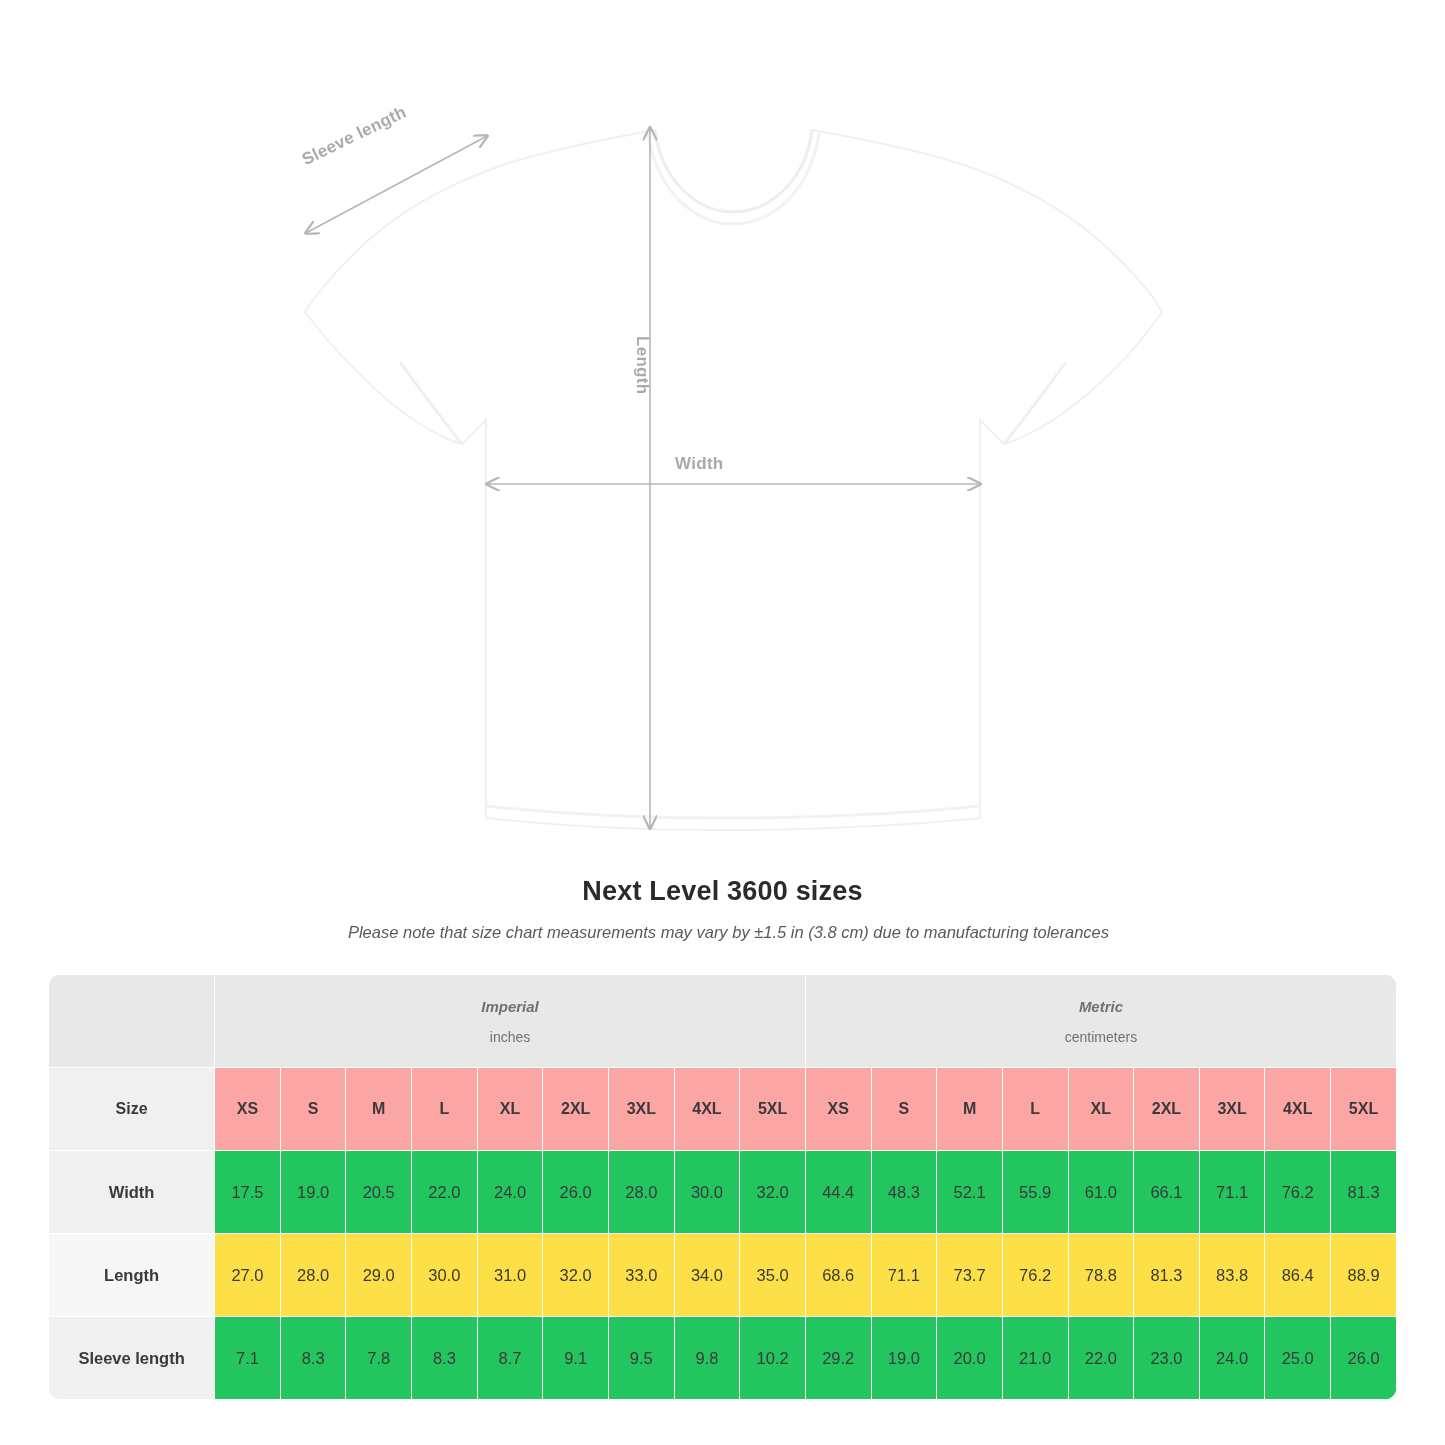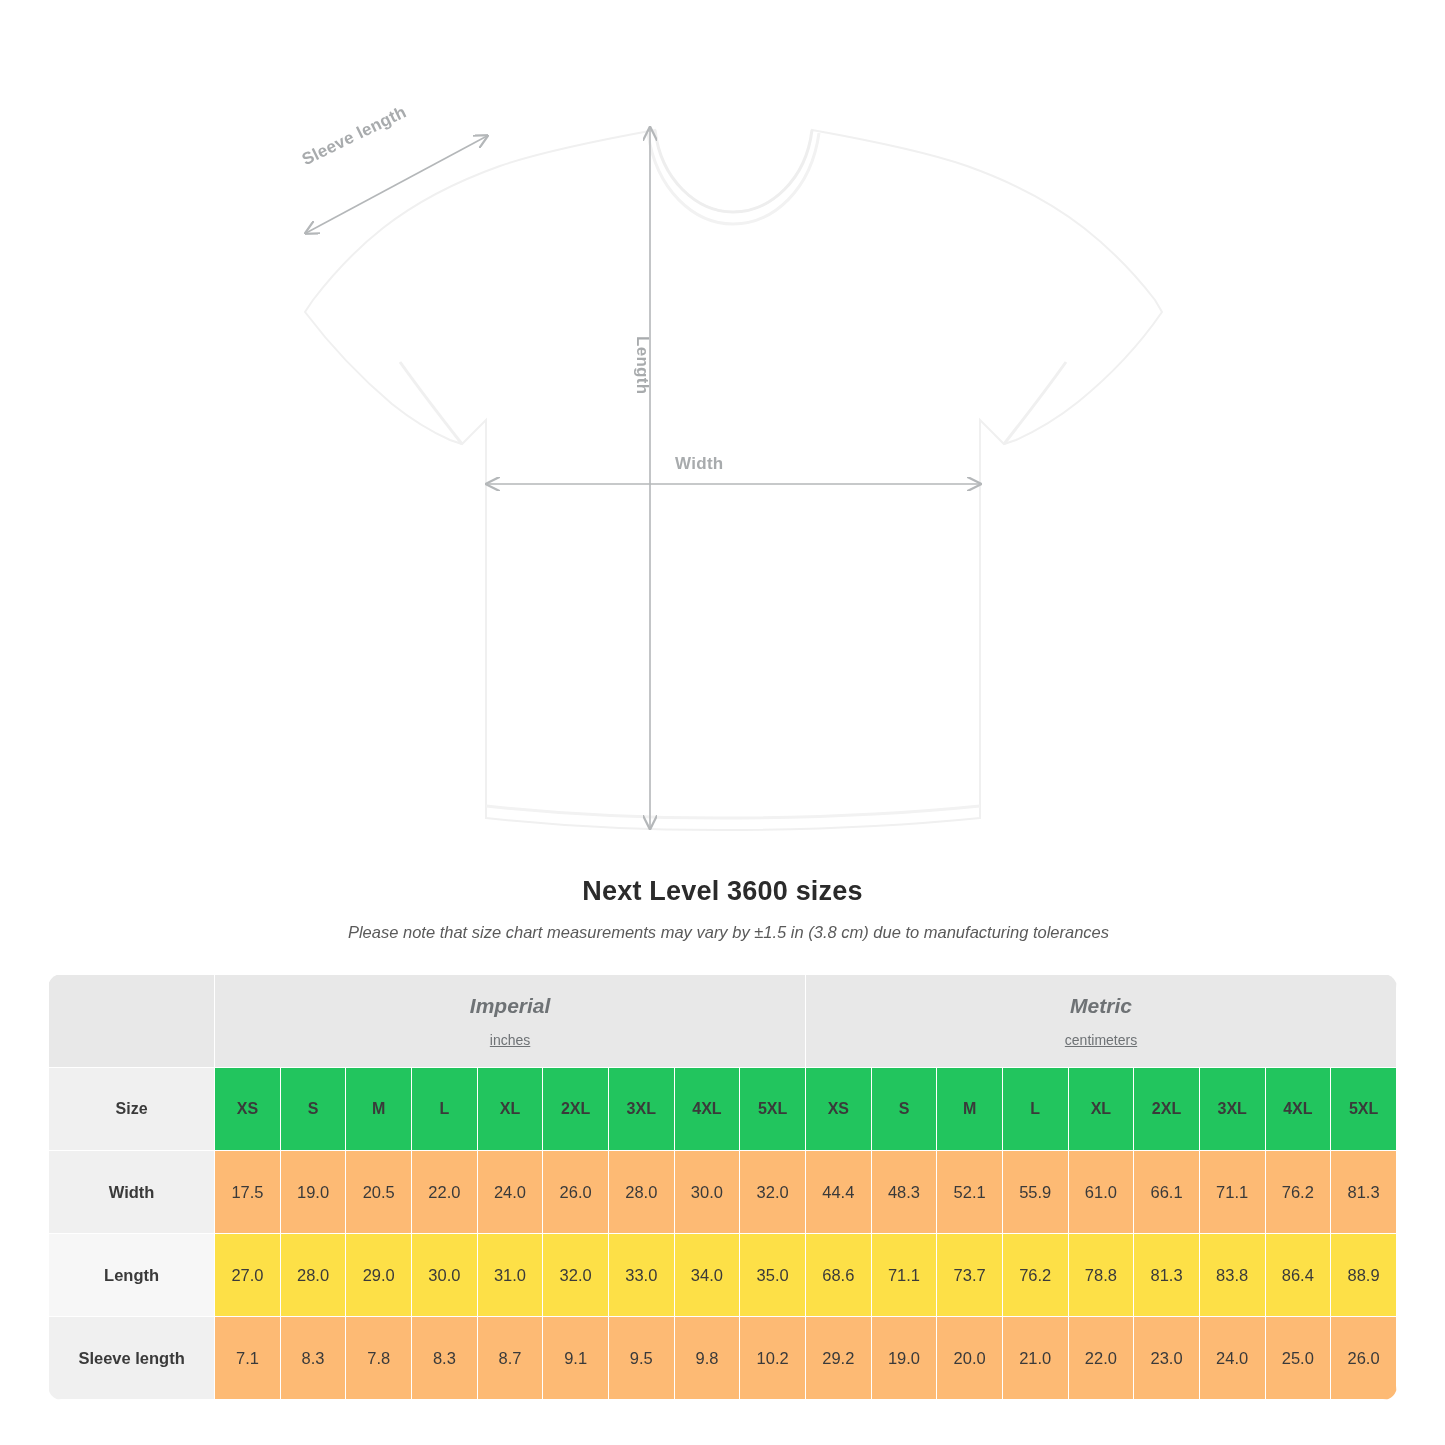--- a/index.html
+++ b/index.html
@@ -91,48 +91,47 @@
     border: 1px solid #ffffff;
     text-align: center;
     vertical-align: middle;
   }
   .unit-header td {
     background: #e8e8e8;
     height: 92px;
     padding: 0;
   }
   .unit-name {
-    font-size: 21px;
+    font-size: 15px;
     font-style: italic;
     font-weight: bold;
     color: #6e7275;
   }
   .unit-sub {
     font-size: 14px;
     color: #6e7275;
     margin-top: 14px;
     font-style: normal;
     font-weight: normal;
-    text-decoration: underline;
   }
   .size-row td {
-    background: #22c55e;
+    background: #fca5a5;
     height: 80px;
     font-size: 16px;
     font-weight: bold;
     color: #3a3a3a;
   }
   .row-label {
     background: #f0f0f0 !important;
     font-size: 16px;
     font-weight: bold;
     color: #3a3a3a;
   }
   .data-row-a td {
-    background: #fdba74;
+    background: #22c55e;
     height: 80px;
     font-size: 16.5px;
     color: #3a3a3a;
   }
   .data-row-b td {
     background: #fde047;
     height: 80px;
     font-size: 16.5px;
     color: #3a3a3a;
   }

